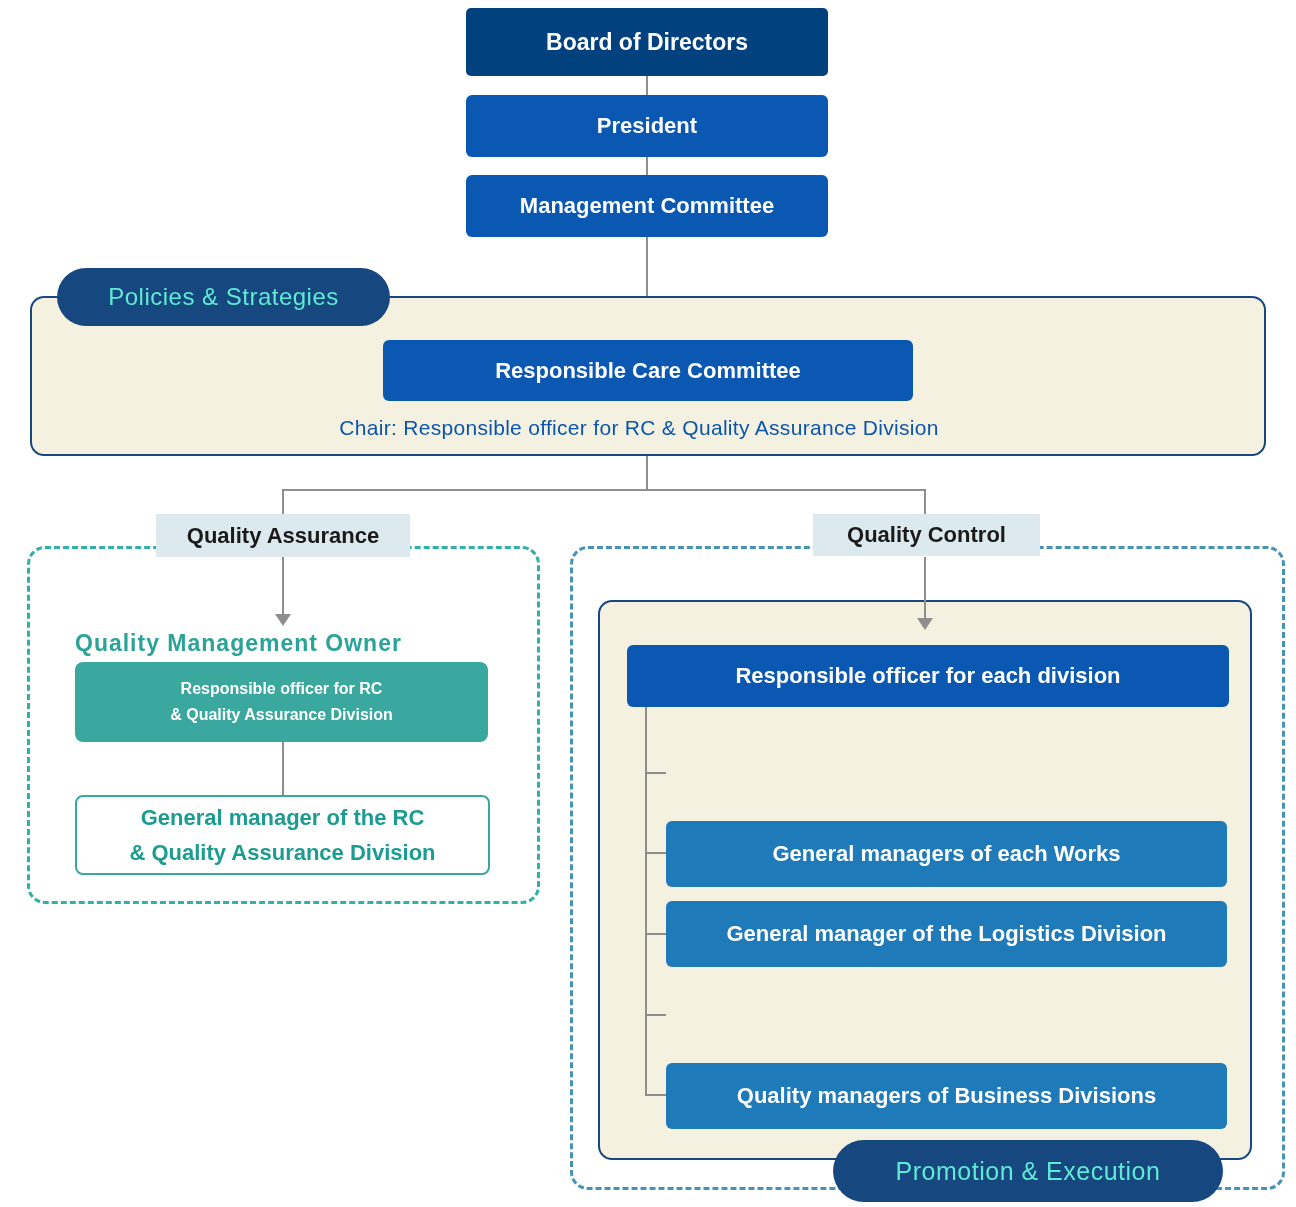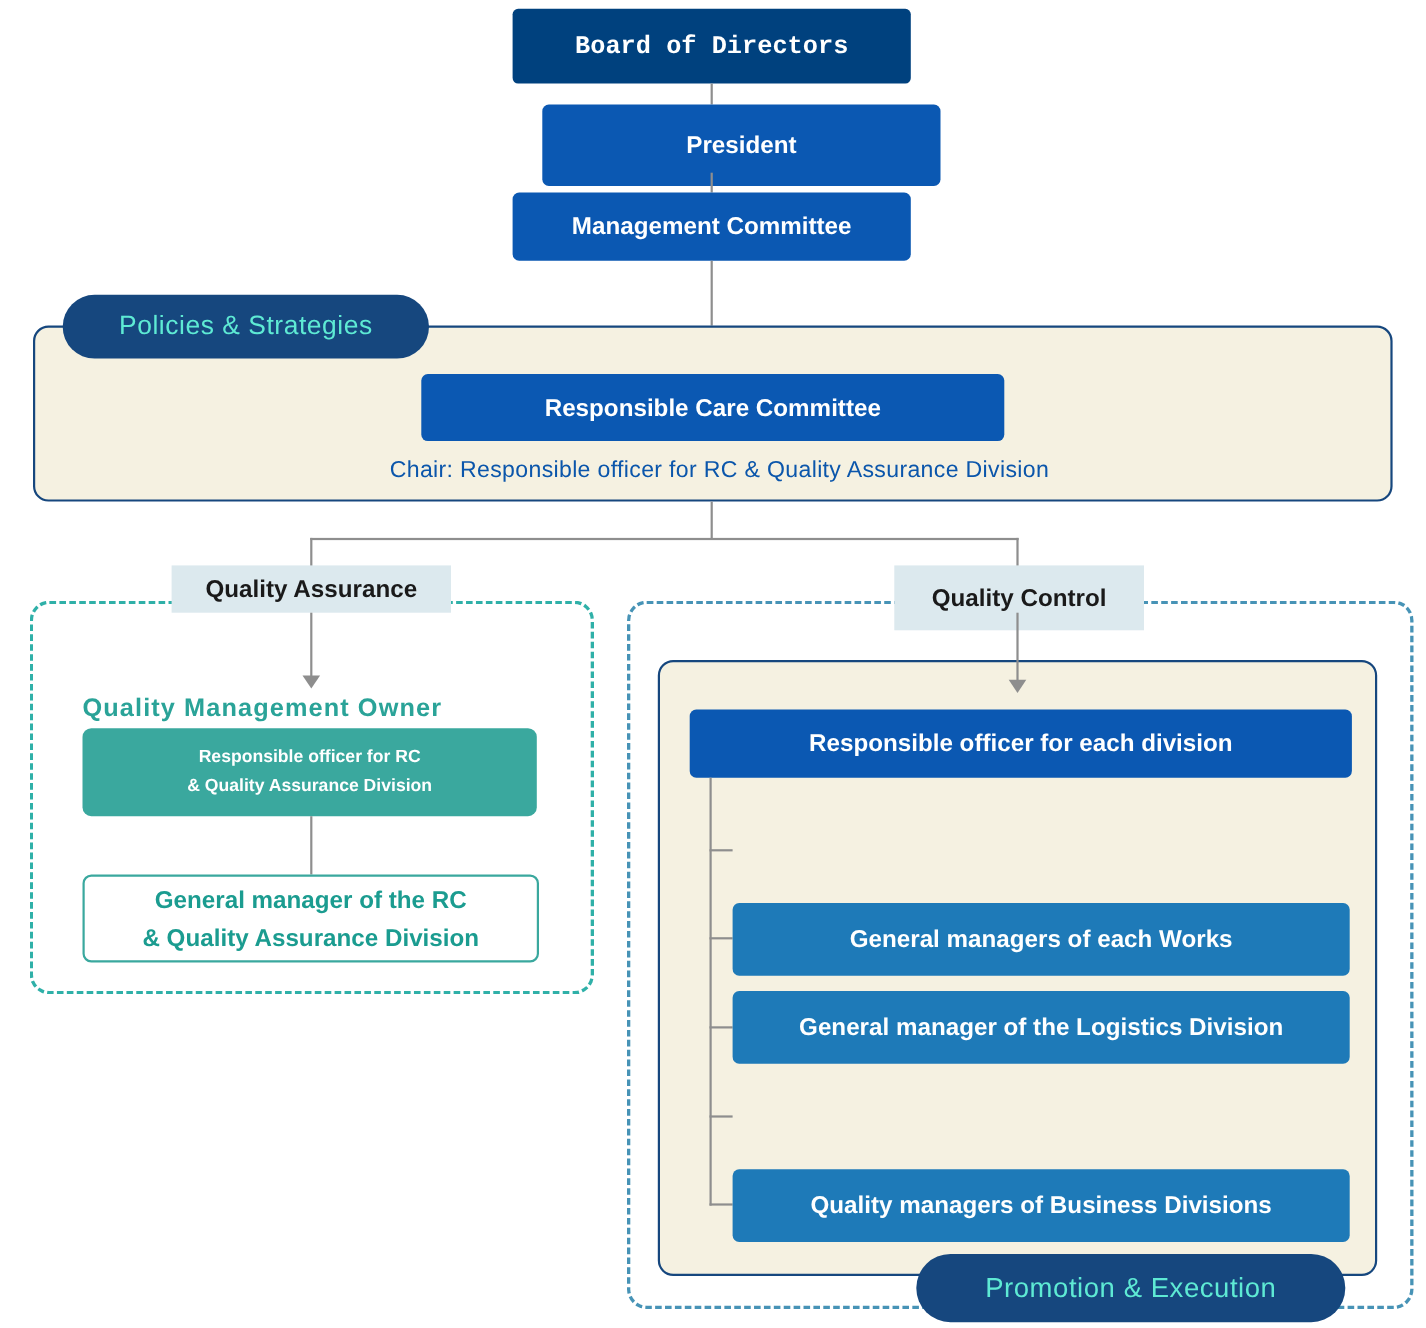--- a/index.html
+++ b/index.html
@@ -24,50 +24,50 @@
   .arrowhead{width:0;height:0;border-left:8px solid transparent;border-right:8px solid transparent;border-top:12px solid var(--line);}
   .pre{white-space:pre-line;}
   .caption{color:var(--teal-cap);font-size:23px;letter-spacing:1px;}
   .chair{color:var(--chair-fg);font-size:21px;letter-spacing:.3px;}
 </style>
 </head>
 <body>
 
 <div class="canvas">
 
-  <div class="abs ctr box-navy" style="left:466px;top:8px;width:362px;height:68px;font-family:Liberation Mono, monospace;">Board of Directors</div>
+  <div class="abs ctr box-navy" style="left:466px;top:8px;width:362px;height:68px;">Board of Directors</div>
   <div class="abs vline" style="left:646px;top:76px;height:19px;"></div>
-  <div class="abs ctr box-blue" style="left:493px;top:95px;width:362px;height:74px;">President</div>
+  <div class="abs ctr box-blue" style="left:466px;top:95px;width:362px;height:62px;">President</div>
   <div class="abs vline" style="left:646px;top:157px;height:18px;"></div>
   <div class="abs ctr box-blue" style="left:466px;top:175px;width:362px;height:62px;">Management Committee</div>
   <div class="abs vline" style="left:646px;top:237px;height:59px;"></div>
 
   <div class="abs panel-beige" style="left:30px;top:296px;width:1236px;height:160px;"></div>
   <div class="abs ctr pill" style="left:57px;top:268px;width:333px;height:58px;">Policies &amp; Strategies</div>
   <div class="abs ctr box-blue" style="left:383px;top:340px;width:530px;height:61px;">Responsible Care Committee</div>
-  <div class="abs ctr chair" style="left:36px;top:413px;width:1236px;height:30px;">Chair: Responsible officer for RC &amp; Quality Assurance Division</div>
+  <div class="abs ctr chair" style="left:21px;top:413px;width:1236px;height:30px;">Chair: Responsible officer for RC &amp; Quality Assurance Division</div>
 
   <div class="abs vline" style="left:646px;top:456px;height:34px;"></div>
   <div class="abs hline" style="left:282px;top:489px;width:644px;"></div>
   <div class="abs vline" style="left:282px;top:489px;height:26px;"></div>
   <div class="abs vline" style="left:924px;top:489px;height:26px;"></div>
 
   <div class="abs dashed-teal" style="left:27px;top:546px;width:513px;height:358px;"></div>
   <div class="abs ctr label-chip" style="left:156px;top:514px;width:254px;height:43px;">Quality Assurance</div>
   <div class="abs vline" style="left:282px;top:557px;height:58px;"></div>
   <div class="abs arrowhead" style="left:275px;top:614px;"></div>
   <div class="abs caption" style="left:75px;top:630px;width:440px;font-weight:bold;">Quality Management Owner</div>
   <div class="abs ctr teal-box pre" style="left:75px;top:662px;width:413px;height:80px;">Responsible officer for RC
 &amp; Quality Assurance Division</div>
   <div class="abs vline" style="left:282px;top:742px;height:53px;"></div>
   <div class="abs ctr teal-outline pre" style="left:75px;top:795px;width:415px;height:80px;">General manager of the RC
 &amp; Quality Assurance Division</div>
 
   <div class="abs dashed-blue" style="left:570px;top:546px;width:715px;height:644px;"></div>
-  <div class="abs ctr label-chip" style="left:813px;top:514px;width:227px;height:59px;">Quality Control</div>
+  <div class="abs ctr label-chip" style="left:813px;top:514px;width:227px;height:42px;">Quality Control</div>
   <div class="abs panel-beige" style="left:598px;top:600px;width:654px;height:560px;"></div>
   <div class="abs vline" style="left:924px;top:557px;height:62px;"></div>
   <div class="abs arrowhead" style="left:917px;top:618px;"></div>
 
   <div class="abs ctr box-blue" style="left:627px;top:645px;width:602px;height:62px;">Responsible officer for each division</div>
 
   <div class="abs vline" style="left:645px;top:707px;height:389px;"></div>
   <div class="abs hline" style="left:645px;top:772px;width:21px;"></div>
   <div class="abs hline" style="left:645px;top:852px;width:21px;"></div>
   <div class="abs hline" style="left:645px;top:933px;width:21px;"></div>

